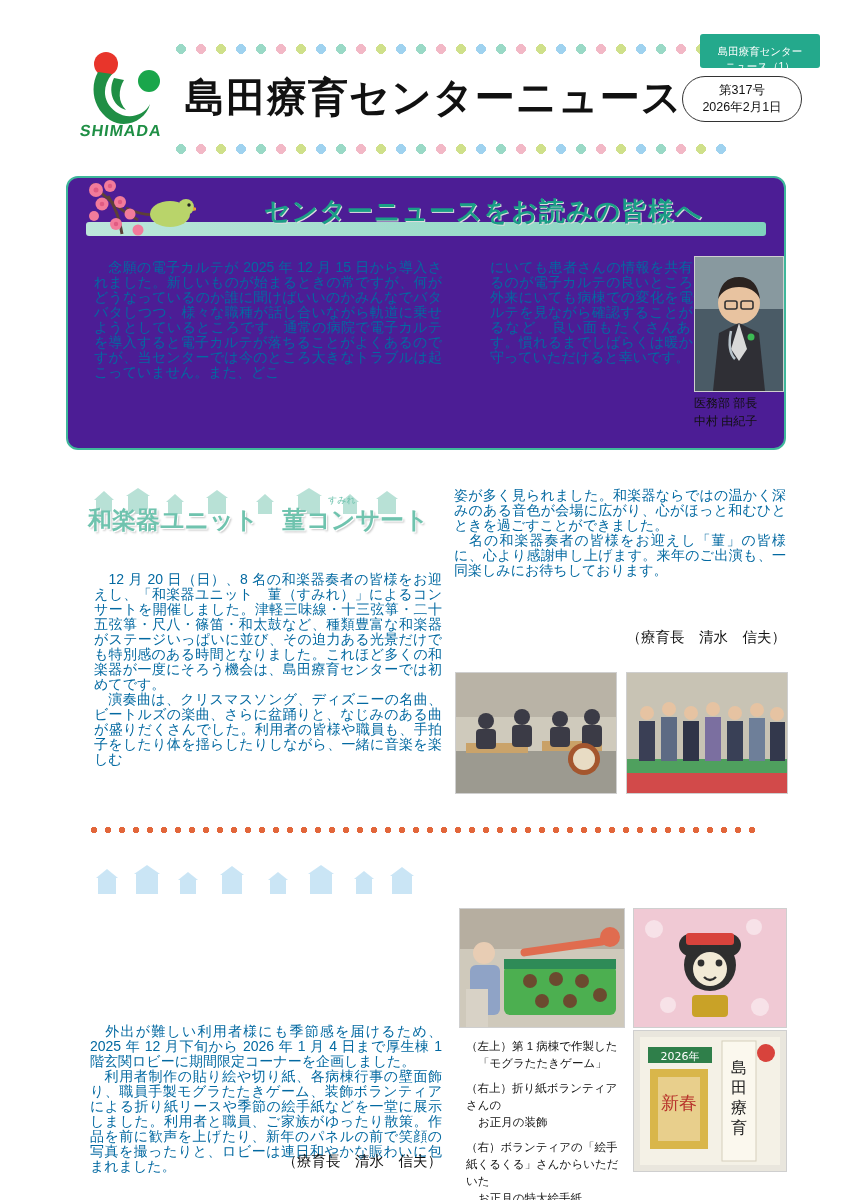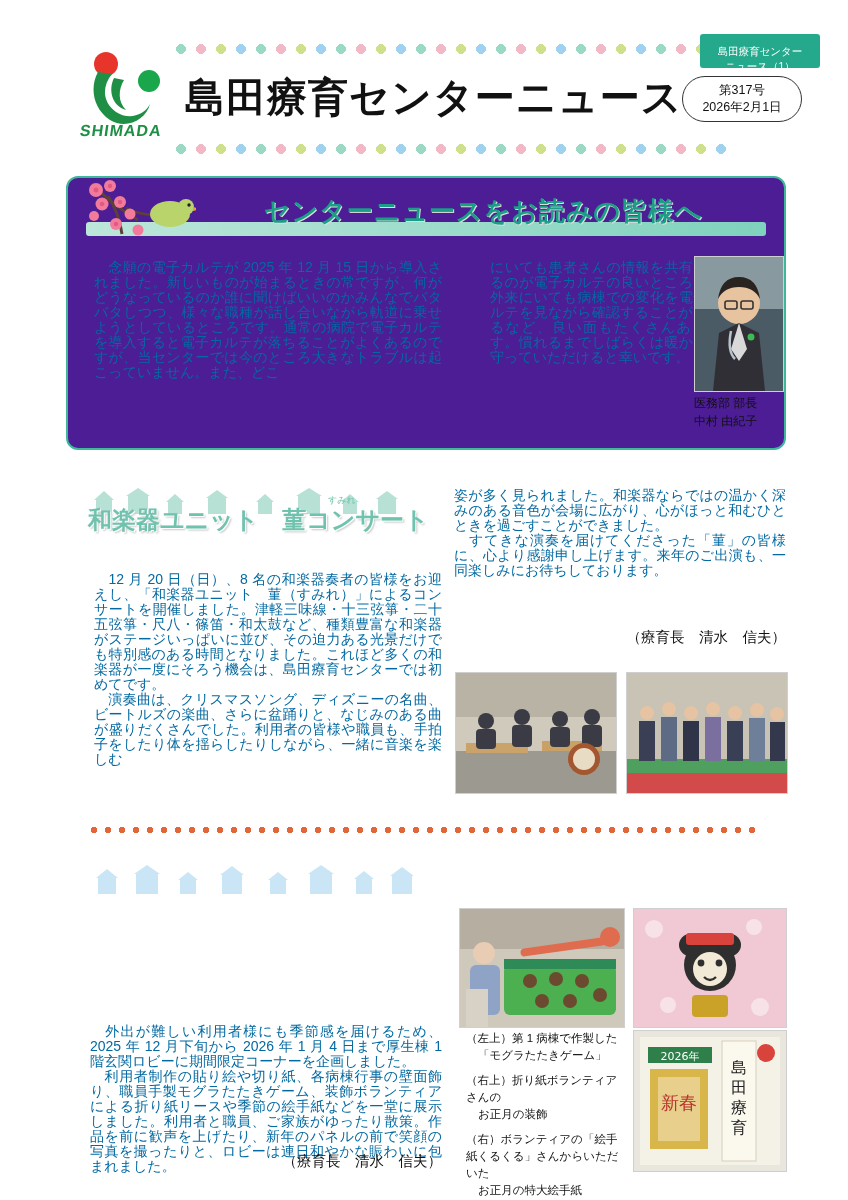--- a/index.html
+++ b/index.html
@@ -80,21 +80,21 @@
   .sec3title{position:absolute;left:92px;top:880px;width:380px;height:48px;}
   .sec3title .txt{position:absolute;left:0;top:6px;font-size:24px;font-weight:bold;color:#9fd0ee;
     text-shadow:1px 1px 0 #fff,2px 2px 2px #c8c8c8;white-space:nowrap;}
   .houseline{position:absolute;left:92px;top:862px;width:330px;height:32px;opacity:.6;}
   .s3c1{position:absolute;left:90px;top:980px;width:352px;margin-top:44px;}
   .s3sign{position:absolute;left:90px;top:1152px;width:352px;text-align:right;font-size:14.5px;}
   .ph-n1{left:459px;top:908px;width:164px;height:118px;}
   .ph-n2{left:633px;top:908px;width:152px;height:118px;}
   .ph-n3{left:633px;top:1030px;width:152px;height:140px;}
   .cap3{position:absolute;left:466px;top:1030px;width:158px;font-size:11.5px;line-height:17px;}
-  .cap3 p{margin:0 0 8px 0;}
+  .cap3 p{margin:8px 0 8px 0;}
   .cap3 .ind{display:block;padding-left:12px;}
 </style>
 </head>
 <body>
 
 <div class="page">
 
   <div class="header">
     <div class="dotrow"></div>
 
@@ -201,21 +201,21 @@
     <div class="ruby">すみれ</div>
     <div class="txt">和楽器ユニット　菫コンサート</div>
   </div>
 
   <div class="s2c1">
     <div class="body-text">　12 月 20 日（日）、8 名の和楽器奏者の皆様をお迎えし、「和楽器ユニット　菫（すみれ）」によるコンサートを開催しました。津軽三味線・十三弦箏・二十五弦箏・尺八・篠笛・和太鼓など、種類豊富な和楽器がステージいっぱいに並び、その迫力ある光景だけでも特別感のある時間となりました。これほど多くの和楽器が一度にそろう機会は、島田療育センターでは初めてです。</div>
     <div class="body-text">　演奏曲は、クリスマスソング、ディズニーの名曲、ビートルズの楽曲、さらに盆踊りと、なじみのある曲が盛りだくさんでした。利用者の皆様や職員も、手拍子をしたり体を揺らしたりしながら、一緒に音楽を楽しむ</div>
   </div>
   <div class="s2c2">
     <div class="body-text">姿が多く見られました。和楽器ならではの温かく深みのある音色が会場に広がり、心がほっと和むひとときを過ごすことができました。</div>
-    <div class="body-text">　すてきな演奏を届けてくださった「菫」の皆様に、心より感謝申し上げます。来年のご出演も、一同楽しみにお待ちしております。</div>
+    <div class="body-text">　名の和楽器奏者の皆様をお迎えし「菫」の皆様に、心より感謝申し上げます。来年のご出演も、一同楽しみにお待ちしております。</div>
   </div>
   <div class="s2sign">（療育長　清水　信夫）</div>
 
   <div class="photo ph-k1">
     <svg width="160" height="120" viewBox="0 0 160 120">
       <rect width="160" height="120" fill="#cfcabc"></rect>
       <rect y="0" width="160" height="44" fill="#b9b3a6"></rect>
       <rect y="78" width="160" height="42" fill="#9c9a90"></rect>
       <rect x="10" y="70" width="62" height="10" fill="#caa36a"></rect>
       <rect x="86" y="68" width="60" height="10" fill="#c9a167"></rect>

